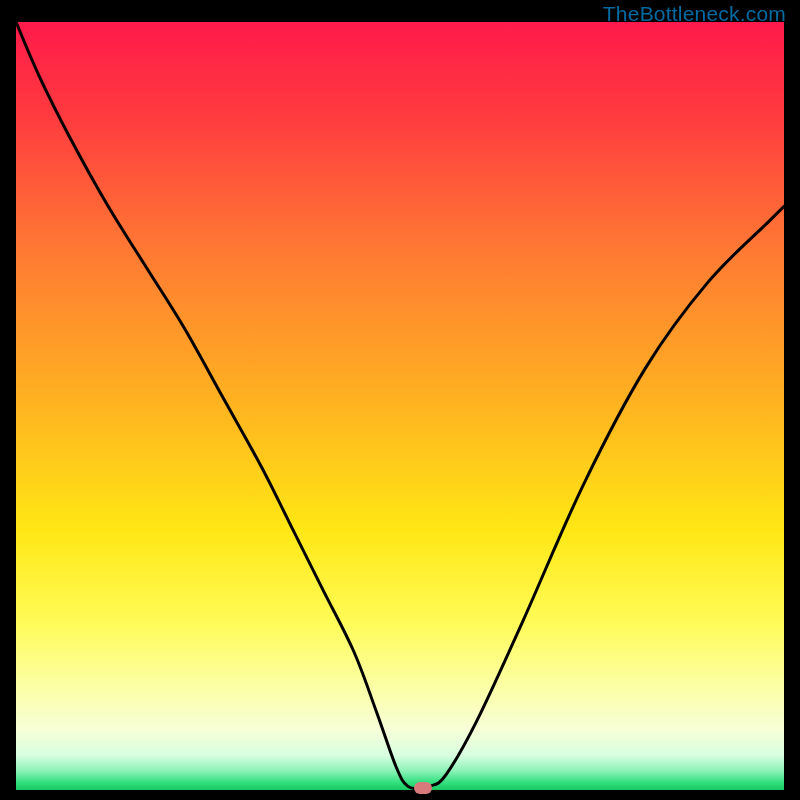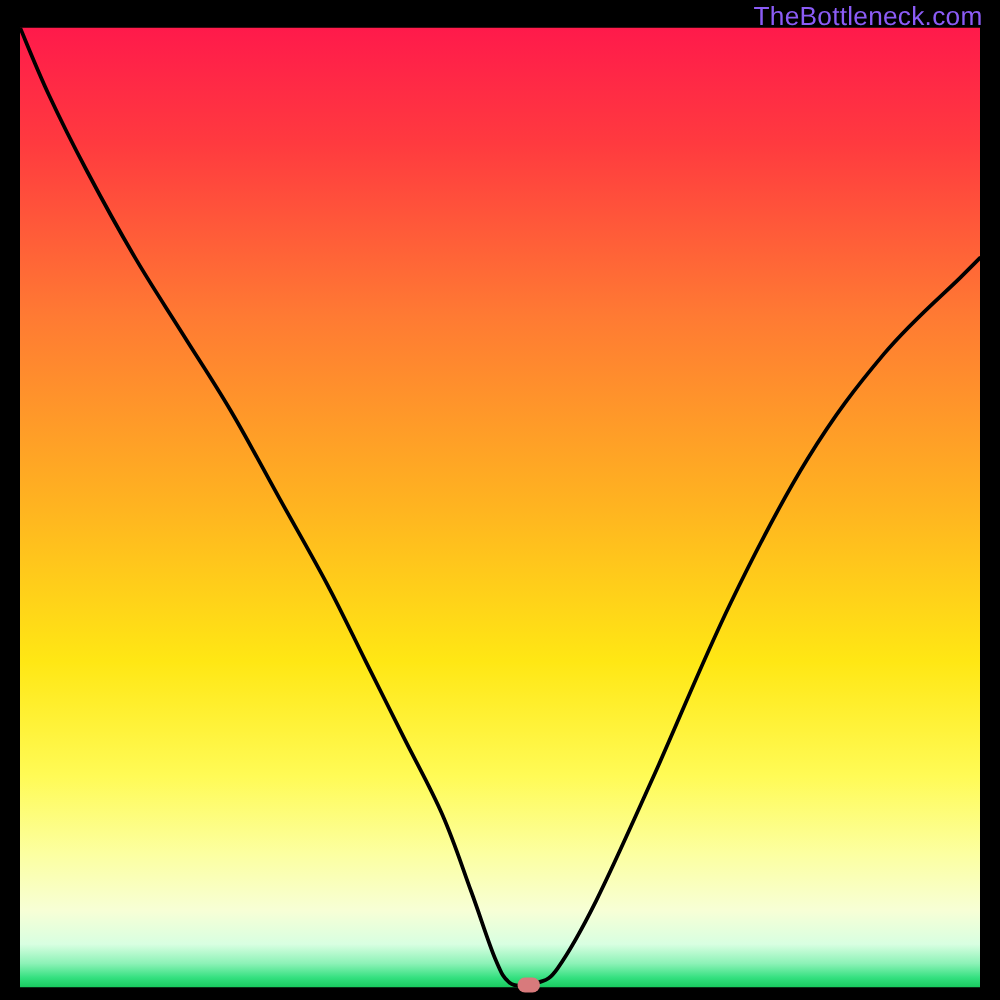--- a/index.html
+++ b/index.html
@@ -23,21 +23,21 @@
     position: absolute;
     left: 0;
     top: 0;
     width: 768px;
     height: 768px;
   }
   .watermark {
     position: absolute;
     top: 2px;
     right: 14px;
-    color: #8b5cf6;
+    color: #0369a1;
     font-size: 21px;
     font-weight: 500;
     letter-spacing: 0.2px;
   }
   .marker {
     position: absolute;
     width: 18px;
     height: 12px;
     background: #d87a7c;
     border-radius: 6px;

